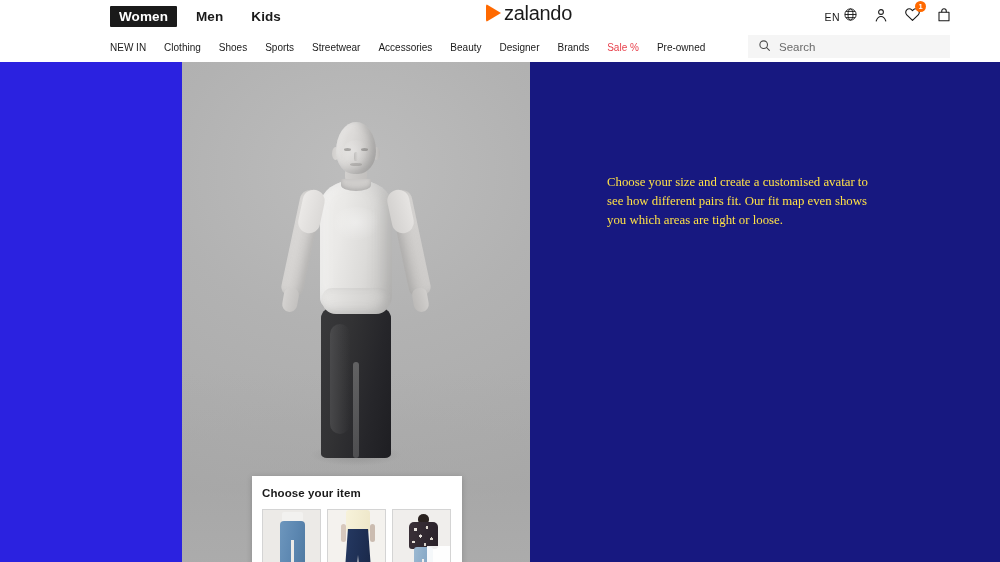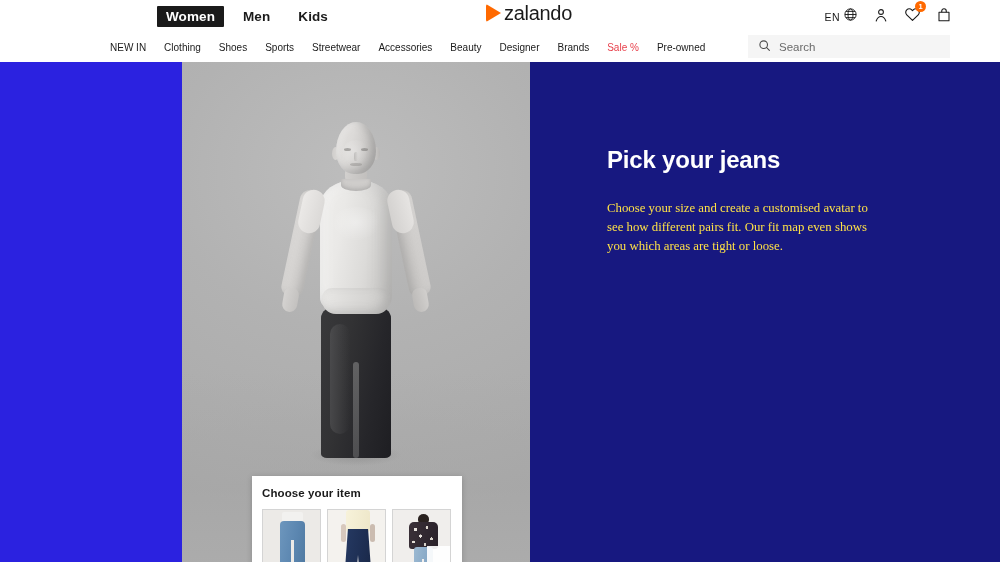--- a/index.html
+++ b/index.html
@@ -15,21 +15,21 @@
   
   .header {
     position: absolute; left: 0; top: 0; width: 1000px; height: 62px;
     background: #ffffff; z-index: 30;
   }
   .header-top {
     position: relative; height: 33px; width: 100%;
   }
   .gender-nav {
     position: absolute; left: 110px; top: 0; height: 33px;
-    display: flex; align-items: center; gap: 10px; margin-left: 47px;
+    display: flex; align-items: center; gap: 10px;
   }
   .gender-item {
     font-size: 13.5px; font-weight: bold; color: #1a1a1a;
     padding: 4px 9px; line-height: 1; letter-spacing: .1px;
     cursor: pointer; border-radius: 1px;
   }
   .gender-item.active { background: #1a1a1a; color: #ffffff; }
 
   .logo {
     position: absolute; left: 486px; top: 3px;
@@ -421,21 +421,20 @@
         <div class="av av-face-sh"></div>
         <div class="av av-eye-l"></div>
         <div class="av av-eye-r"></div>
         <div class="av av-nose"></div>
         <div class="av av-mouth"></div>
       </div>
     </div>
 
     <div class="hero-right" style="background: rgb(23, 24, 128);">
       <div class="hero-copy">
-        <h1 class="headline-1">Pick your jeans</h1>
         <p class="hero-body">Choose your size and create a customised avatar to see how different pairs fit. Our fit map even shows you which areas are tight or loose.</p>
       </div>
     </div>
 
     <div class="choose-card">
       <div class="choose-title">Choose your item</div>
 
       <div class="item-row">
 
         <div class="item-card">

